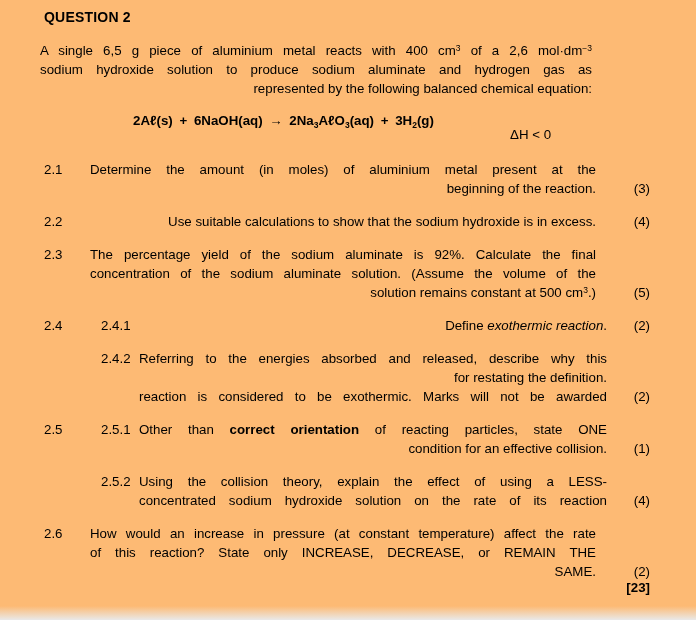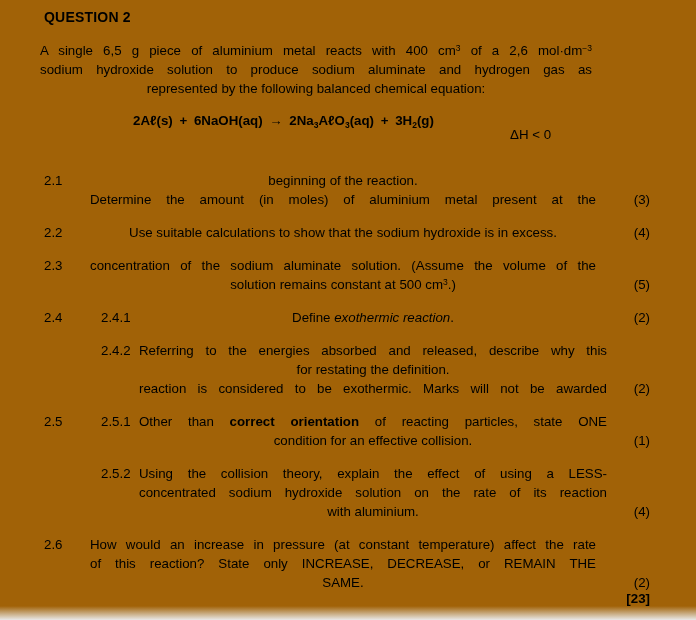--- a/index.html
+++ b/index.html
@@ -5,39 +5,39 @@
   html, body {
     margin: 0;
     padding: 0;
     background: #ffffff;
   }
   .page {
     position: relative;
     width: 696px;
     height: 620px;
     overflow: hidden;
-    background: #a16207;
+    background: #fdba74;
     color: #000000;
     font-family: "Liberation Sans", "DejaVu Sans", sans-serif;
     font-size: 13.3px;
     line-height: 19px;
     box-sizing: border-box;
     padding-top: 8px;
   }
   .title {
     margin-left: 44px;
     font-size: 14px;
     font-weight: bold;
     letter-spacing: 0.2px;
   }
   .intro {
     margin: 14px 0 0 40px;
     width: 552px;
   }
-  .line { text-align: center; }
+  .line { text-align: right; }
   .line.jl { text-align: justify; text-align-last: justify; }
   .equation-row {
     position: relative;
     margin-top: 13px;
     height: 19px;
   }
   .formula {
     margin-left: 133px;
     word-spacing: 3px;
     white-space: nowrap;
@@ -51,21 +51,21 @@
   }
   .s-sup { font-size: 8.5px; position: relative; top: -4.5px; line-height: 0; }
   .s-sub { font-size: 8.5px; position: relative; top: 2.5px; line-height: 0; }
   .s-i { font-style: italic; }
   .s-b { font-weight: bold; }
   .q-row {
     display: flex;
     align-items: flex-start;
     margin: 14px 44px 0 44px;
   }
-  #questions .q-row:first-child { margin-top: 41px; }
+  #questions .q-row:first-child { margin-top: 30px; }
   .q-num  { flex: none; width: 46px; }
   .q-sub  { flex: none; width: 38px; margin-left: 11px; }
   .q-text { flex: none; }
   .q-text.main { width: 506px; }
   .q-text.sub  { width: 468px; }
   .q-marks {
     margin-left: auto;
     align-self: flex-end;
     text-align: right;
     padding-right: 2px;
@@ -102,35 +102,36 @@
 
   <div class="equation-row">
     <span class="formula"><span>2Aℓ(s) + 6NaOH(aq) → 2Na</span><span class="s-sub">3</span><span>AℓO</span><span class="s-sub">3</span><span>(aq) + 3H</span><span class="s-sub">2</span><span>(g)</span></span>
     <span class="enthalpy">ΔH &lt; 0</span>
   </div>
 
   <div id="questions">
       <div class="q-row">
         <div class="q-num">2.1</div>
         <div class="q-text main">
+          <div class="line jl"><span>Determine the amount (in moles) of aluminium metal present at the</span></div>
           <div class="line"><span>beginning of the reaction.</span></div>
-          <div class="line jl"><span>Determine the amount (in moles) of aluminium metal present at the</span></div>
         </div>
         <div class="q-marks">(3)</div>
       </div>
       <div class="q-row">
         <div class="q-num">2.2</div>
         <div class="q-text main">
           <div class="line"><span>Use suitable calculations to show that the sodium hydroxide is in excess.</span></div>
         </div>
         <div class="q-marks">(4)</div>
       </div>
       <div class="q-row">
         <div class="q-num">2.3</div>
         <div class="q-text main">
+          <div class="line jl"><span>The percentage yield of the sodium aluminate is 92%. Calculate the final</span></div>
           <div class="line jl"><span>concentration of the sodium aluminate solution. (Assume the volume of the</span></div>
           <div class="line"><span>solution remains constant at 500 cm</span><span class="s-sup">3</span><span>.)</span></div>
         </div>
         <div class="q-marks">(5)</div>
       </div>
       <div class="q-row">
         <div class="q-num">2.4</div>
         <div class="q-sub">2.4.1</div>
         <div class="q-text sub">
           <div class="line"><span>Define </span><span class="s-i">exothermic reaction</span><span>.</span></div>
@@ -155,21 +156,20 @@
           <div class="line"><span>condition for an effective collision.</span></div>
         </div>
         <div class="q-marks">(1)</div>
       </div>
       <div class="q-row">
         <div class="q-num"></div>
         <div class="q-sub">2.5.2</div>
         <div class="q-text sub">
           <div class="line jl"><span>Using the collision theory, explain the effect of using a LESS-</span></div>
           <div class="line jl"><span>concentrated sodium hydroxide solution on the rate of its reaction</span></div>
-          <div class="line"><span>with aluminium.</span></div>
         </div>
         <div class="q-marks">(4)</div>
       </div>
       <div class="q-row">
         <div class="q-num">2.6</div>
         <div class="q-text main">
           <div class="line jl"><span>How would an increase in pressure (at constant temperature) affect the rate</span></div>
           <div class="line jl"><span>of this reaction? State only INCREASE, DECREASE, or REMAIN THE</span></div>
           <div class="line"><span>SAME.</span></div>
         </div>

